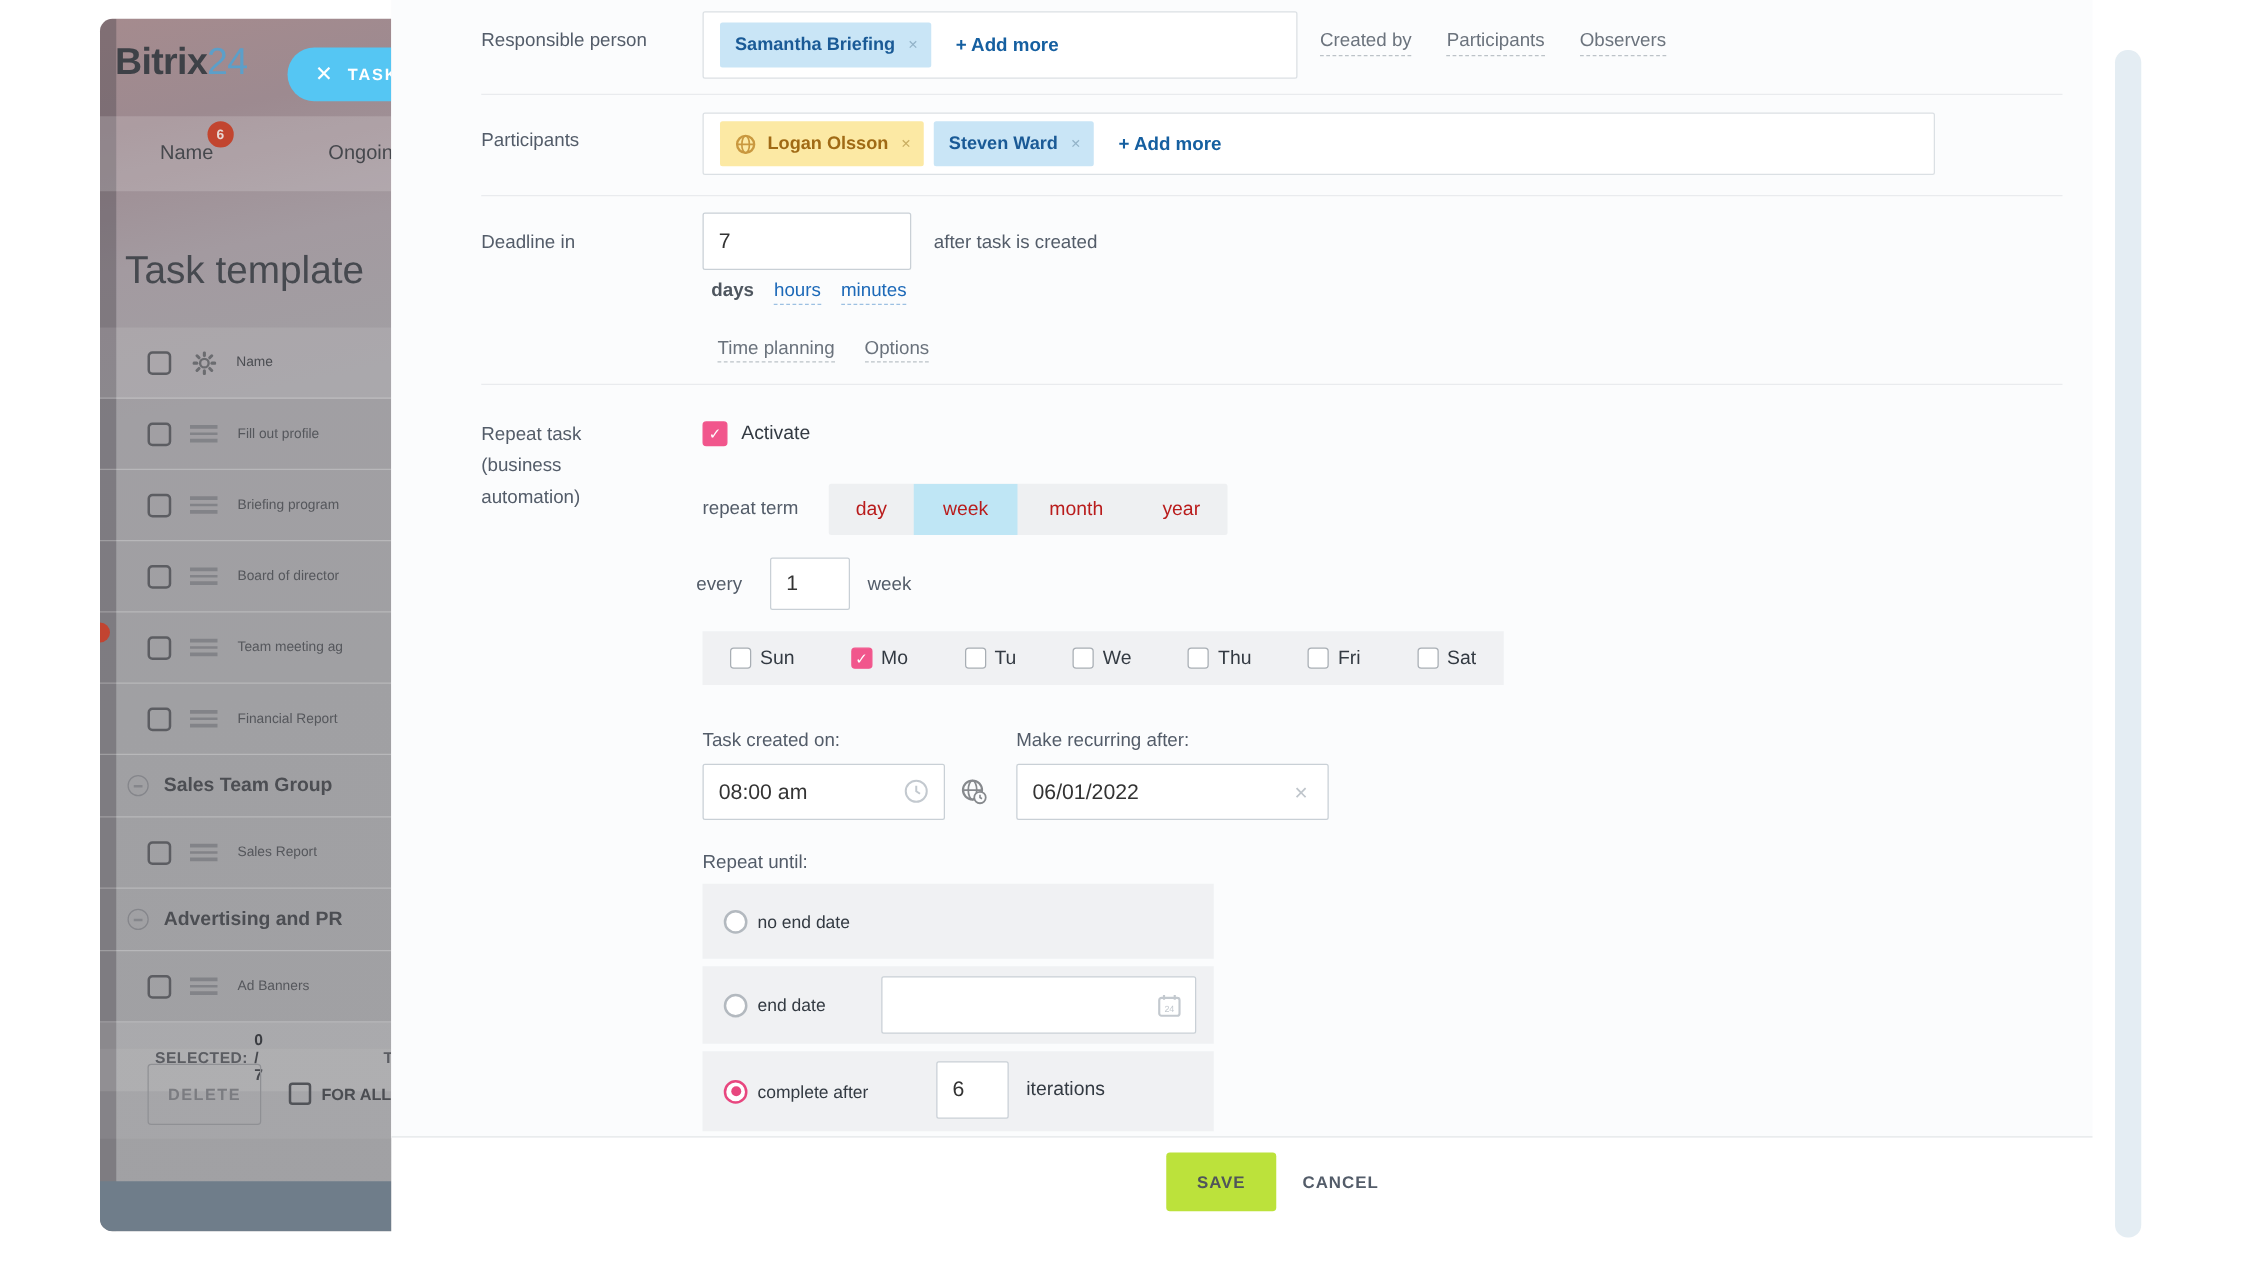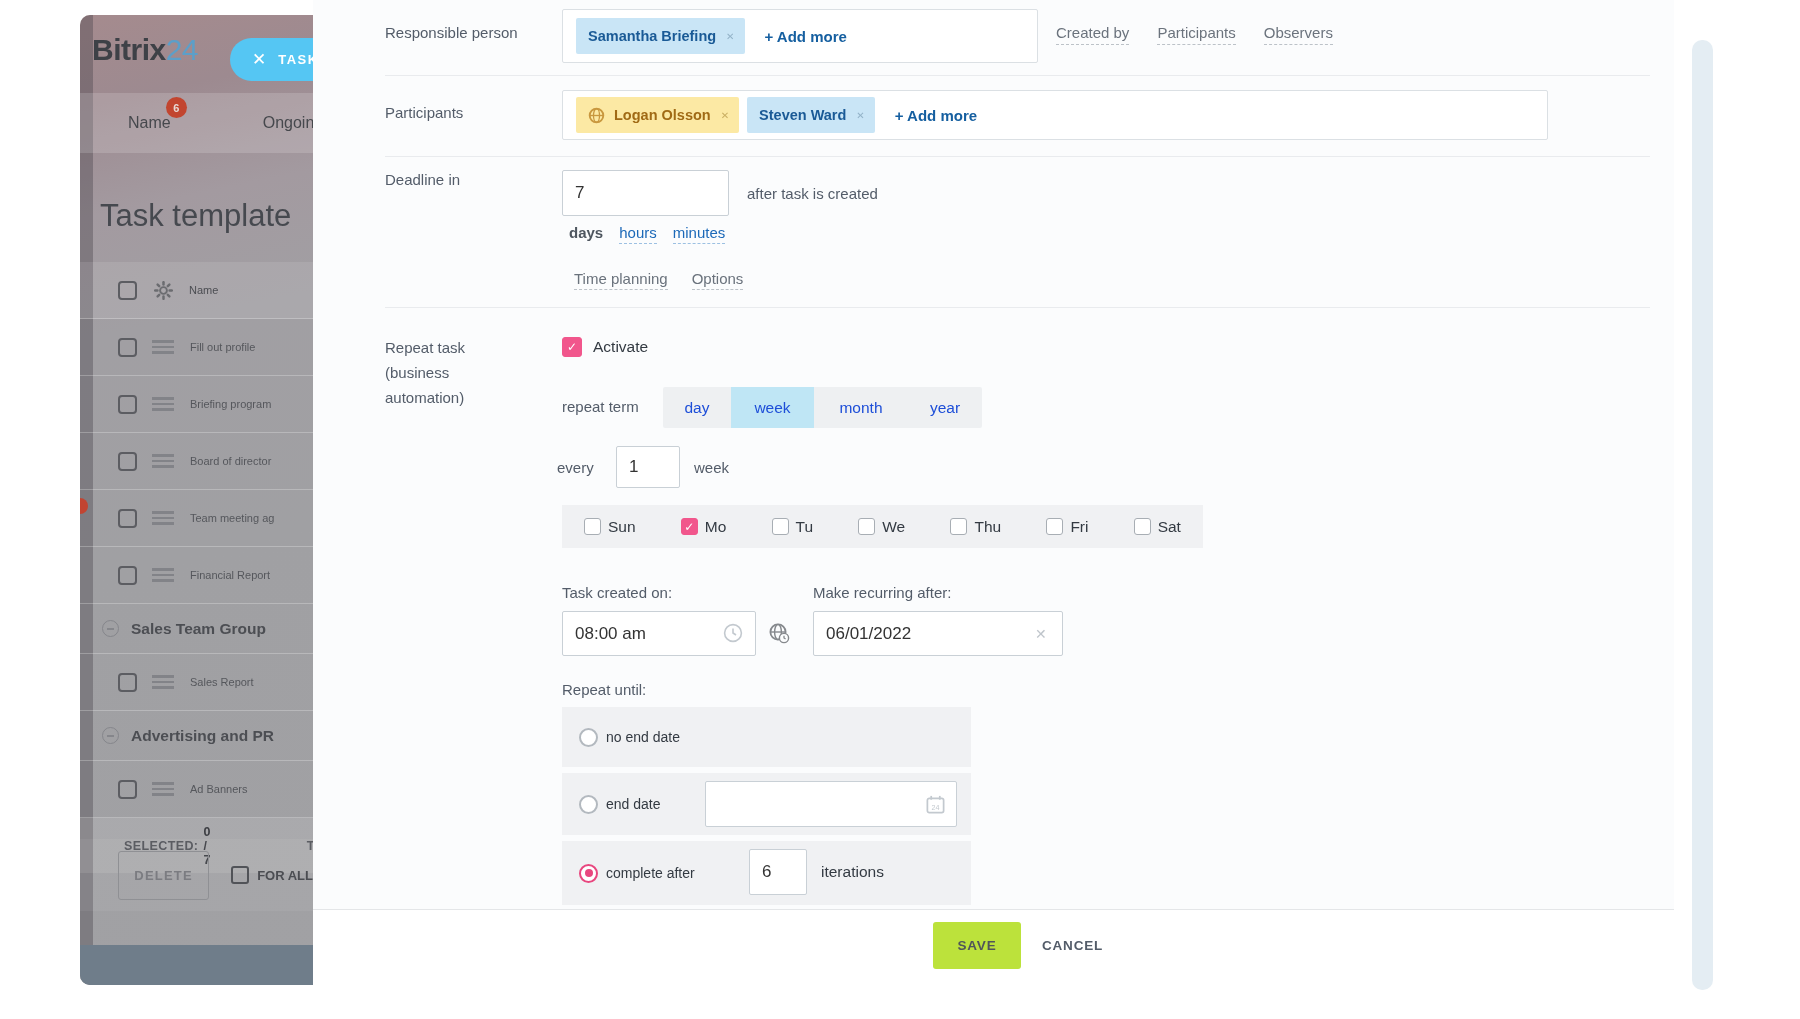--- a/index.html
+++ b/index.html
@@ -88,21 +88,21 @@
   .dashed-gray { color:#6a727c; border-bottom:1px dashed #bcc2c8; padding-bottom:2px; cursor:pointer; }
 
   .cb { width:18px; height:18px; border:1px solid #a8aeb4; border-radius:3px; background:#fff;
     display:inline-flex; align-items:center; justify-content:center;
     color:#fff; font-size:12px; font-weight:700; flex:none; cursor:pointer; }
   .cb.checked { background:#f1568c; border-color:#f1568c; }
   .cb.big { width:20px; height:20px; border-radius:3px; }
 
   .segmented { position:absolute; display:flex; background:#eef0f2; border-radius:2px; overflow:hidden; }
   .seg { height:41px; display:flex; align-items:center; justify-content:center;
-    font-size:15.5px; color:#1d4ed8; cursor:pointer; }
+    font-size:15.5px; color:#b91c1c; cursor:pointer; }
   .seg.selected { background:#bfe6f5; }
 
   .daysbar { position:absolute; background:#f0f1f3; display:flex; align-items:center; justify-content:space-between; padding:0 22px; }
   .day { display:flex; align-items:center; gap:7px; font-size:15.5px; color:#333a42; }
 
   .radio { width:19px; height:19px; border-radius:50%; border:2px solid #b3b9bf; background:#fff;
     position:relative; flex:none; cursor:pointer; }
   .radio.selected { border-color:#e8477f; }
   .radio.selected::after { content:""; position:absolute; left:3.5px; top:3.5px; width:8px; height:8px;
     border-radius:50%; background:#e8477f; }
@@ -290,21 +290,21 @@
       <span class="x">✕</span>
     </div>
     <div class="chip blue">
       <span>Steven Ward</span>
       <span class="x">✕</span>
     </div>
     <span class="addmore">+ Add more</span>
   </div>
   <div class="divider" style="top:156px"></div>
 
-  <div class="form-label" style="top:171px">Deadline in</div>
+  <div class="form-label" style="top:185px">Deadline in</div>
   <input class="tbox" style="left: 249px; top: 170px; width: 167px; height: 46px;" value="7">
   <div class="abs" style="left:434px; top:185px; font-size:15px">after task is created</div>
   <div class="abs" style="left:256px; top:224px; font-size:15px; display:flex; gap:16px; align-items:baseline">
     <span style="font-weight:700; color:#4e565f">days</span>
     <span class="dashed-blue">hours</span>
     <span class="dashed-blue">minutes</span>
   </div>
   <div class="abs" style="left:261px; top:270px; font-size:15px; display:flex; gap:24px">
     <span class="dashed-gray">Time planning</span>
     <span class="dashed-gray">Options</span>

